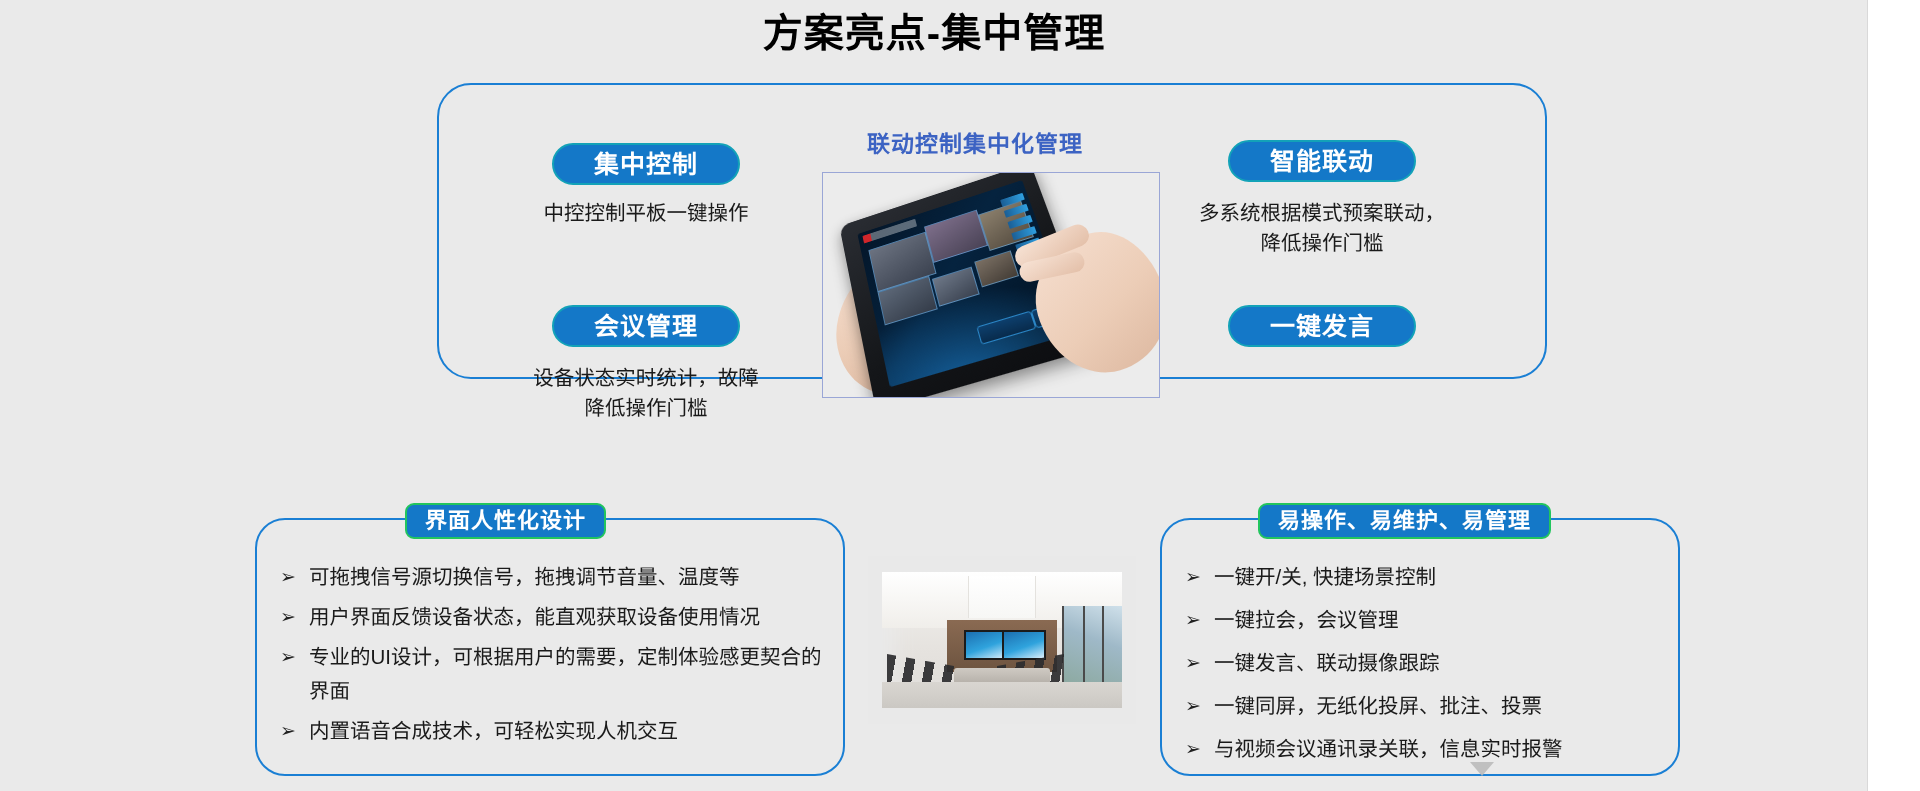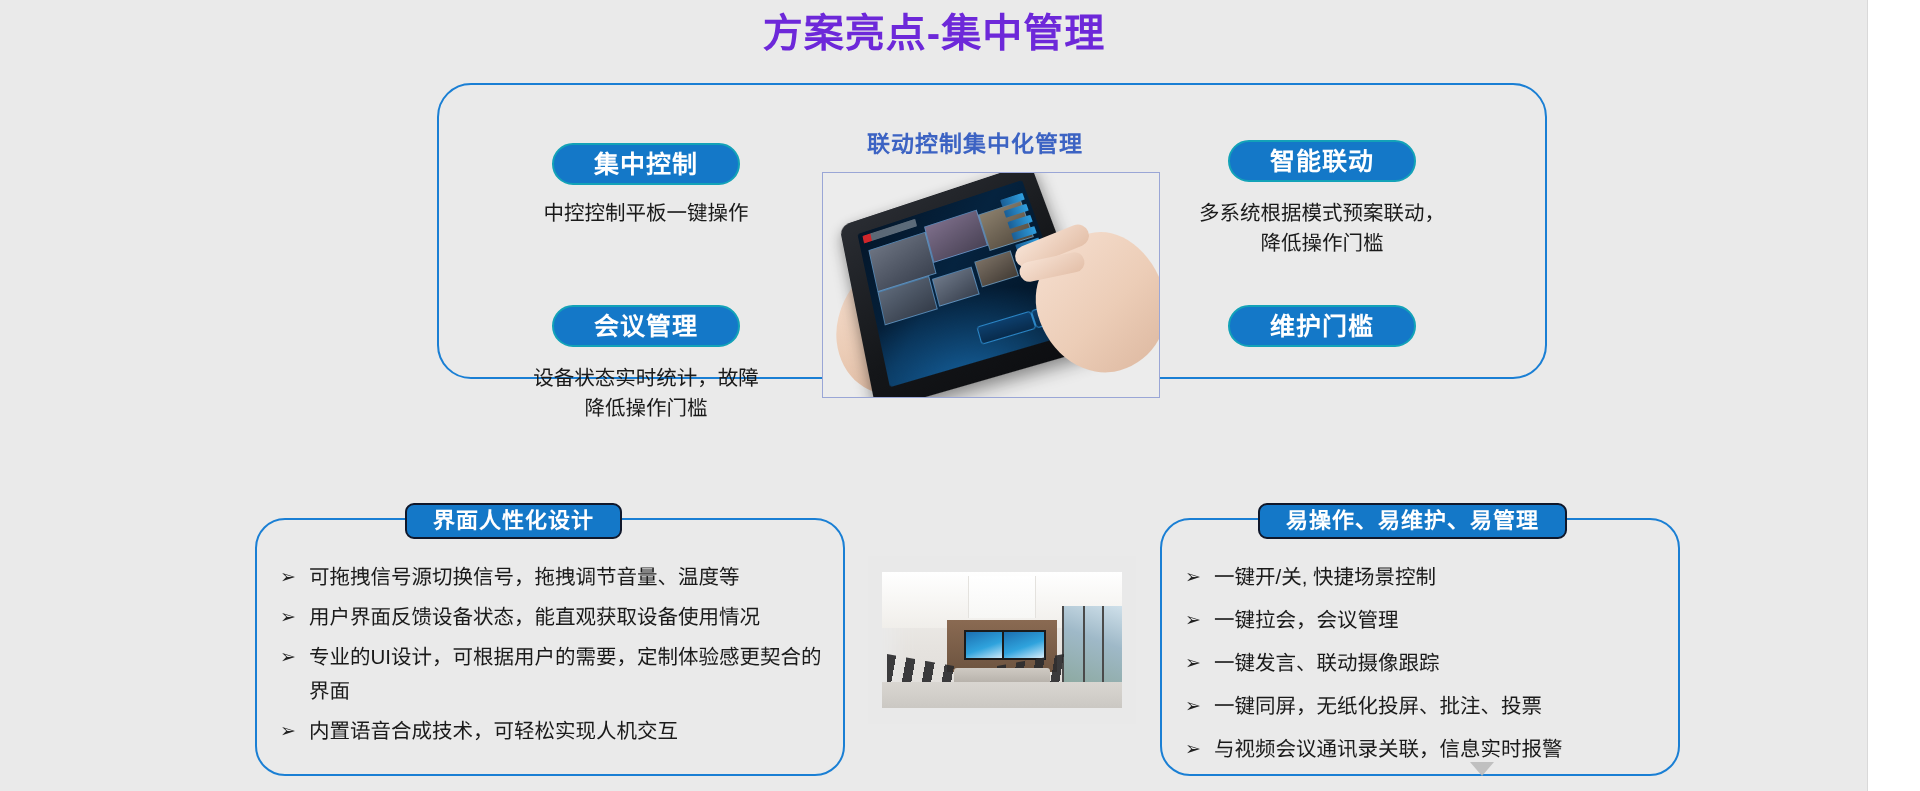--- a/index.html
+++ b/index.html
@@ -39,21 +39,21 @@
   
   .page-title {
     position: absolute;
     top: 6px;
     left: 0;
     width: 1868px;
     text-align: center;
     font-size: 40px;
     font-weight: bold;
     letter-spacing: 1px;
-    color: #6d28d9;
+    color: #000000;
     line-height: 54px;
   }
 
   
   .panel-top {
     position: absolute;
     left: 437px;
     top: 83px;
     width: 1110px;
     height: 296px;
@@ -218,32 +218,32 @@
     width: 520px;
     height: 258px;
     border: 2px solid #1a7fd4;
     border-radius: 30px;
     box-sizing: border-box;
   }
 
   .section-tag {
     position: absolute;
     background: #1478c8;
-    border: 2px solid #0f172a;
+    border: 2px solid #22c55e;
     color: #fff;
     font-size: 22px;
     font-weight: bold;
     border-radius: 9px;
     height: 36px;
     line-height: 32px;
     text-align: center;
     box-sizing: border-box;
     letter-spacing: 1px;
     white-space: nowrap;
-    padding: 0 26px;
+    padding: 0 18px;
   }
   .tag-left  { left: 405px;  top: 503px; }
   .tag-right { left: 1258px; top: 503px; }
 
   .bullets {
     position: absolute;
     list-style: none;
     margin: 0;
     padding: 0;
   }
@@ -390,21 +390,21 @@
   <div class="cap cap-cc">中控控制平板一键操作</div>
 
   <div class="pill pill-ds">会议管理</div>
   <div class="cap cap-ds">设备状态实时统计，故障
 降低操作门槛</div>
 
   <div class="pill pill-il">智能联动</div>
   <div class="cap cap-il">多系统根据模式预案联动，
 降低操作门槛</div>
 
-  <div class="pill pill-da">维护门槛</div>
+  <div class="pill pill-da">一键发言</div>
 
   <div class="panel-bl"></div>
   <div class="section-tag tag-left">界面人性化设计</div>
 
   <ul class="bullets bullets-left">
     <li>
       <span class="arrow">➢</span>
       <span>可拖拽信号源切换信号，拖拽调节音量、温度等</span>
     </li>
     <li>

